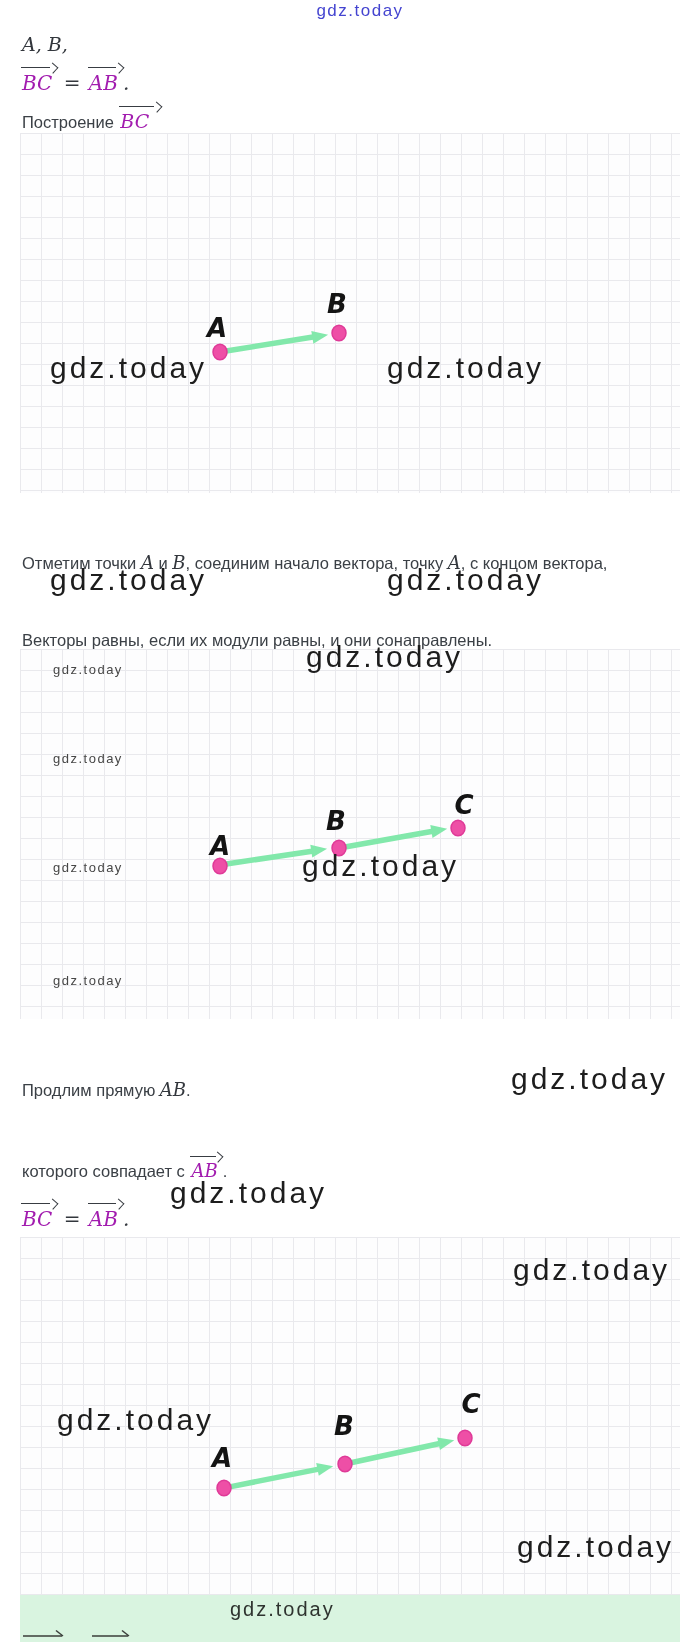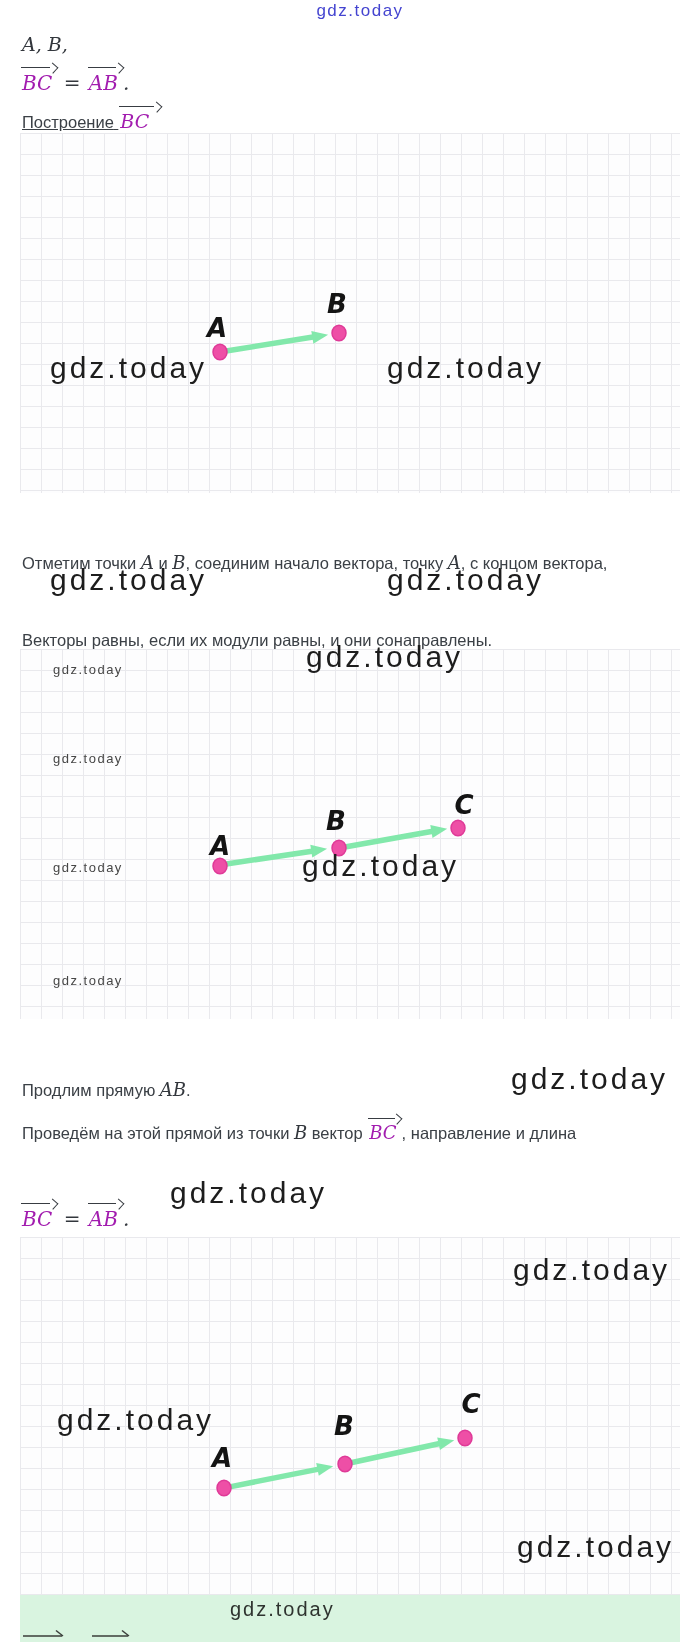--- a/index.html
+++ b/index.html
@@ -51,21 +51,21 @@
 <div class="page">
 
   <div class="abs wm wm-blue" style="top:2px;left:50%;transform:translateX(-50%);">gdz.today</div>
 
   <div class="abs eq" style="top:33px;left:2px;font-size:19px;">A, B,</div>
 
   <div class="abs eq" style="top:62px;left:0px;">
     <span class="vec"><span>BC</span></span><span class="eqs">&nbsp;</span><span class="eqs">=</span><span class="eqs">&nbsp;</span><span class="vec"><span>AB</span></span><span>.</span>
   </div>
 
-  <div class="abs" style="top:101px;left:2px;white-space:nowrap;text-decoration:underline;">
+  <div class="abs" style="top:101px;left:2px;white-space:nowrap;">
     <span class="rus">Построение</span>
     <span class="vec vec-long" style="font-size:19px;"><span>BC</span></span>
   </div>
 
   <div class="grid" style="top:133px;height:360px;">
     <div class="abs wm wm-big" style="left:30px;top:218px;">gdz.today</div>
     <div class="abs wm wm-big" style="left:367px;top:218px;">gdz.today</div>
     <div class="abs wm wm-big" style="left:30px;top:430px;">gdz.today</div>
     <div class="abs wm wm-big" style="left:367px;top:430px;">gdz.today</div>
 
@@ -105,22 +105,22 @@
     </svg>
 
     <div class="abs wm wm-big" style="left:282px;top:200px;">gdz.today</div>
   </div>
 
   <div class="abs rus" style="top:1078px;left:2px;">
     <span>Продлим прямую </span><span class="mi">AB</span><span>.</span>
   </div>
   <div class="abs wm wm-big" style="left:491px;top:1062px;">gdz.today</div>
 
-  <div class="abs rus" style="top:1113px;left:2px;">
-    <span>Проведём на этой прямой из точки </span><span class="mi">B</span><span> вектор </span><span class="vec" style="font-size:18px;"><span>BC</span></span><span>, направление и длина</span>
+  <div class="abs rus" style="top:1151px;left:2px;">
+    <span>которого совпадает с </span><span class="vec" style="font-size:18px;"><span>AB</span></span><span>.</span>
   </div>
 
   <div class="abs wm wm-big" style="left:150px;top:1176px;">gdz.today</div>
 
   <div class="abs eq" style="top:1198px;left:0px;">
     <span class="vec"><span>BC</span></span><span class="eqs">&nbsp;</span><span class="eqs">=</span><span class="eqs">&nbsp;</span><span class="vec"><span>AB</span></span><span>.</span>
   </div>
 
   <div class="grid" style="top:1237px;height:358px;">
     <div class="abs wm wm-big" style="left:493px;top:16px;">gdz.today</div>

